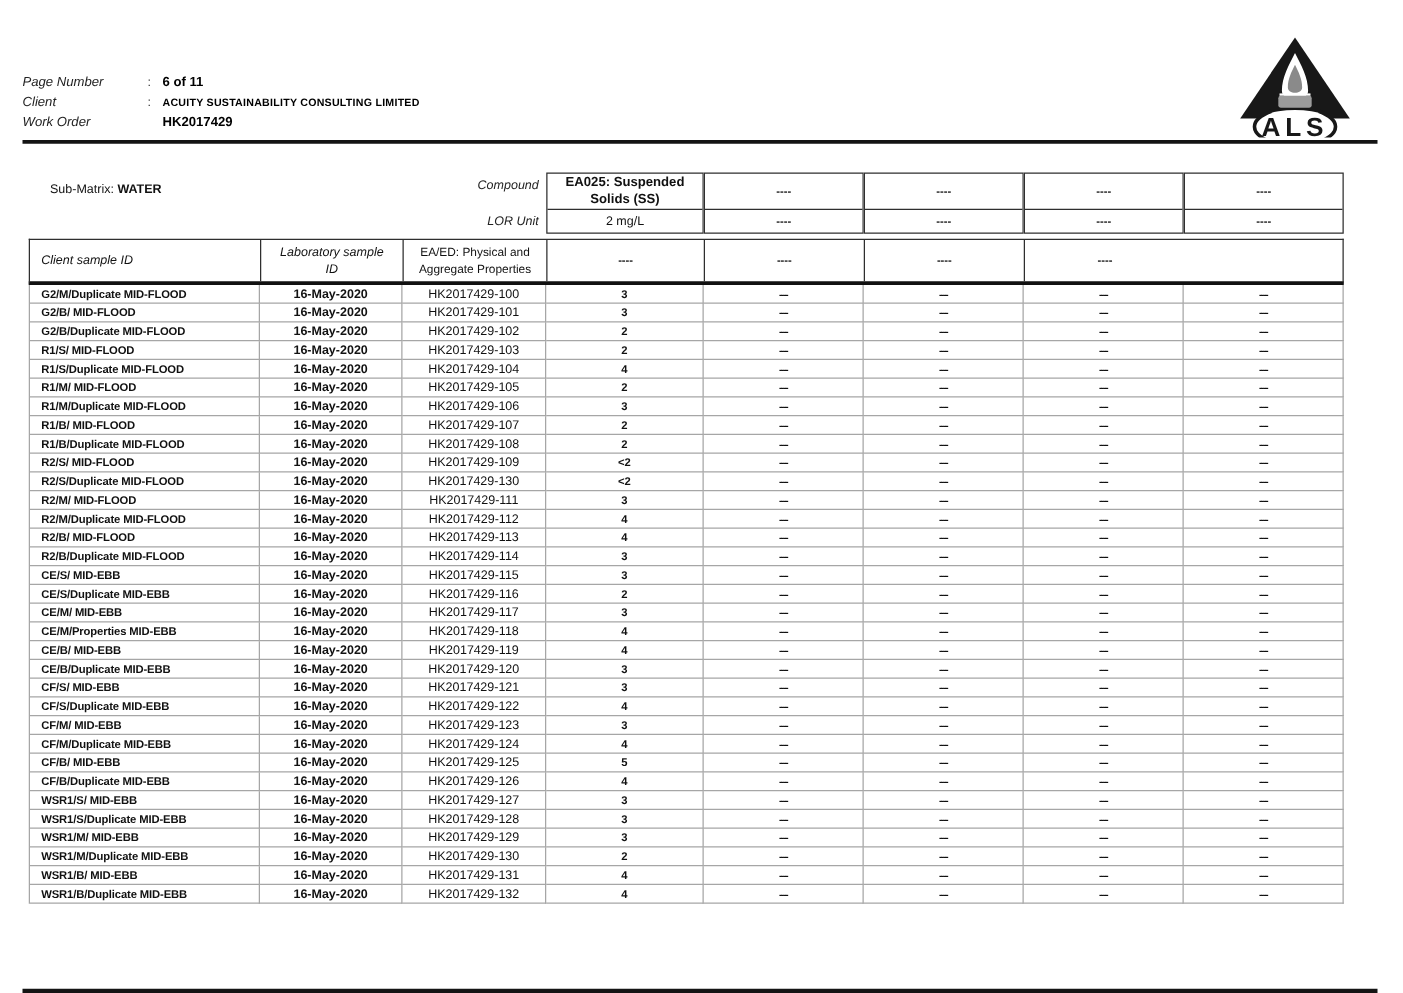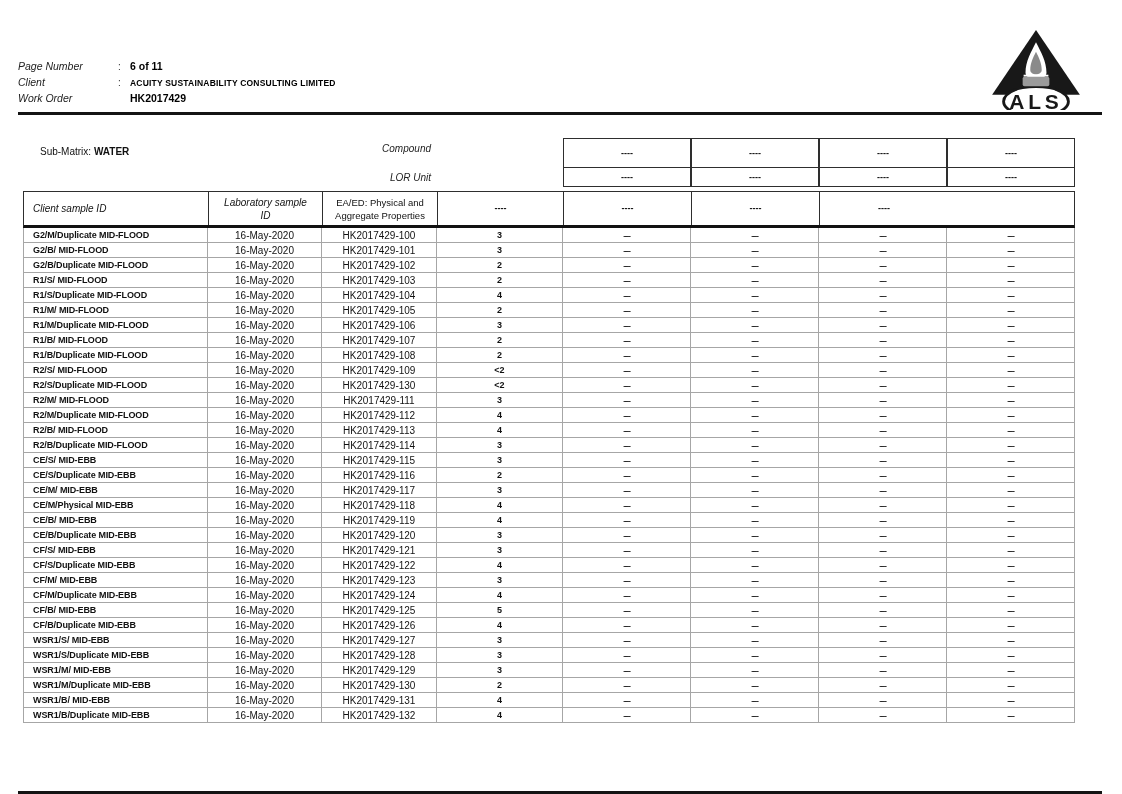--- a/index.html
+++ b/index.html
@@ -51,21 +51,21 @@
   .idrow .c-first { justify-content:flex-start; padding-left:9px; text-align:left;font-style:italic; }
   .idrow .c-method { font-style:normal; font-size:9.5px; line-height:13px; }
   .idrow .dash { font-style:normal; }
 
   .tbody { position:absolute; left:0; top:90px; width:1052px; border-left:1px solid #a6a6a6; }
   .trow { display:grid; grid-template-columns:calc(var(--c1) - 1px) var(--c2) var(--c3) var(--c4) var(--cd) var(--cd) var(--cd) var(--cd);
           height:15px; }
   .trow > div { border-right:1px solid #a6a6a6; border-bottom:1px solid #a6a6a6;
                 display:flex; align-items:center; justify-content:center; overflow:hidden; }
   .c-sample { justify-content:flex-start !important; padding-left:9px; font-weight:bold; font-size:9px; letter-spacing:-0.1px; }
-  .c-date { font-size:10px; }
+  .c-date { font-size:10px;font-weight:bold; }
   .c-lab { font-size:10px; }
   .c-val { font-weight:bold; font-size:9px; }
   .c-dash { font-weight:bold; font-size:8px; letter-spacing:-1px; }
 </style>
 </head>
 <body>
 
 <div class="page">
 
   <div class="rheader">
@@ -104,20 +104,25 @@
 
   <div class="tablewrap">
 
     <div class="submatrix">
       <span>Sub-Matrix:</span>
       <b>WATER</b>
     </div>
     <div class="side-label compound">Compound</div>
     <div class="side-label lorunit">LOR Unit</div>
 
+    <div class="hbox b0">
+      <div class="bt">EA025: Suspended
+Solids (SS)</div>
+      <div class="bb">2 mg/L</div>
+    </div>
     <div class="hbox b1">
       <div class="bt dash">----</div>
       <div class="bb dash">----</div>
     </div>
     <div class="hbox b2">
       <div class="bt dash">----</div>
       <div class="bb dash">----</div>
     </div>
     <div class="hbox b3">
       <div class="bt dash">----</div>
@@ -315,21 +320,21 @@
           <div class="c-sample">CE/M/ MID-EBB</div>
           <div class="c-date">16-May-2020</div>
           <div class="c-lab">HK2017429-117</div>
           <div class="c-val">3</div>
           <div class="c-dash">----</div>
           <div class="c-dash">----</div>
           <div class="c-dash">----</div>
           <div class="c-dash">----</div>
         </div>
         <div class="trow">
-          <div class="c-sample">CE/M/Physical MID-EBB</div>
+          <div class="c-sample">CE/M/Properties MID-EBB</div>
           <div class="c-date">16-May-2020</div>
           <div class="c-lab">HK2017429-118</div>
           <div class="c-val">4</div>
           <div class="c-dash">----</div>
           <div class="c-dash">----</div>
           <div class="c-dash">----</div>
           <div class="c-dash">----</div>
         </div>
         <div class="trow">
           <div class="c-sample">CE/B/ MID-EBB</div>

